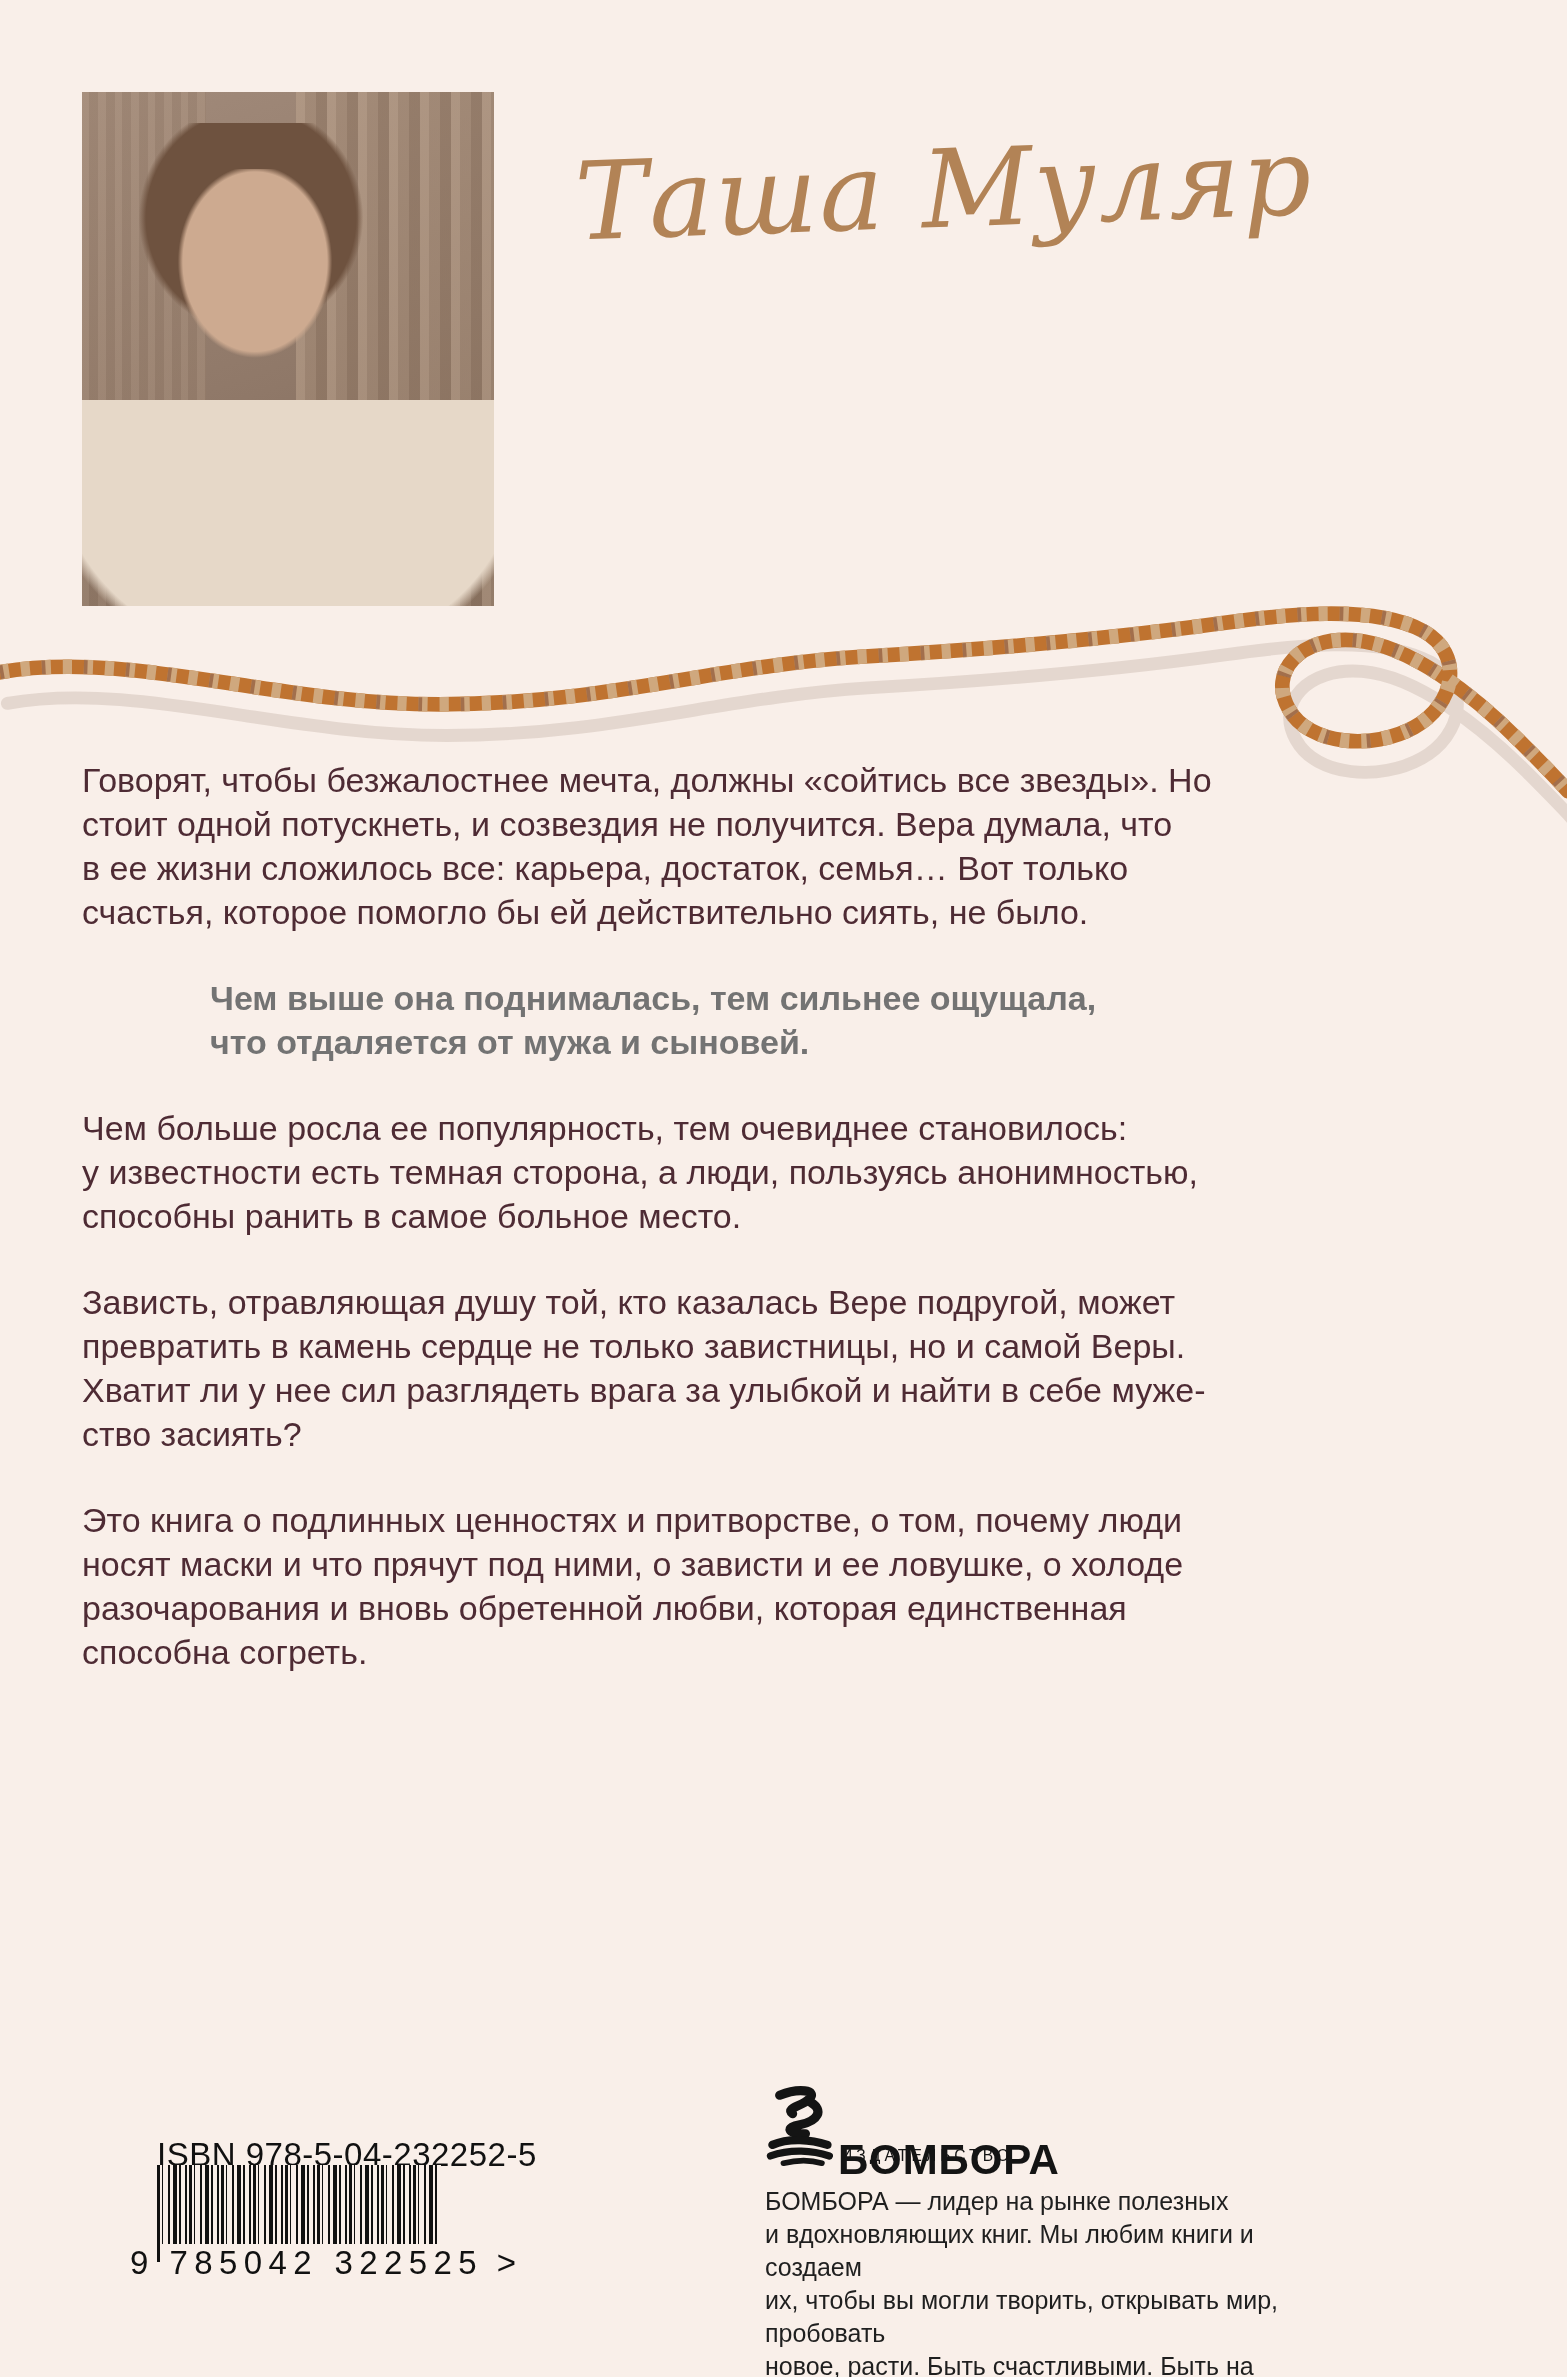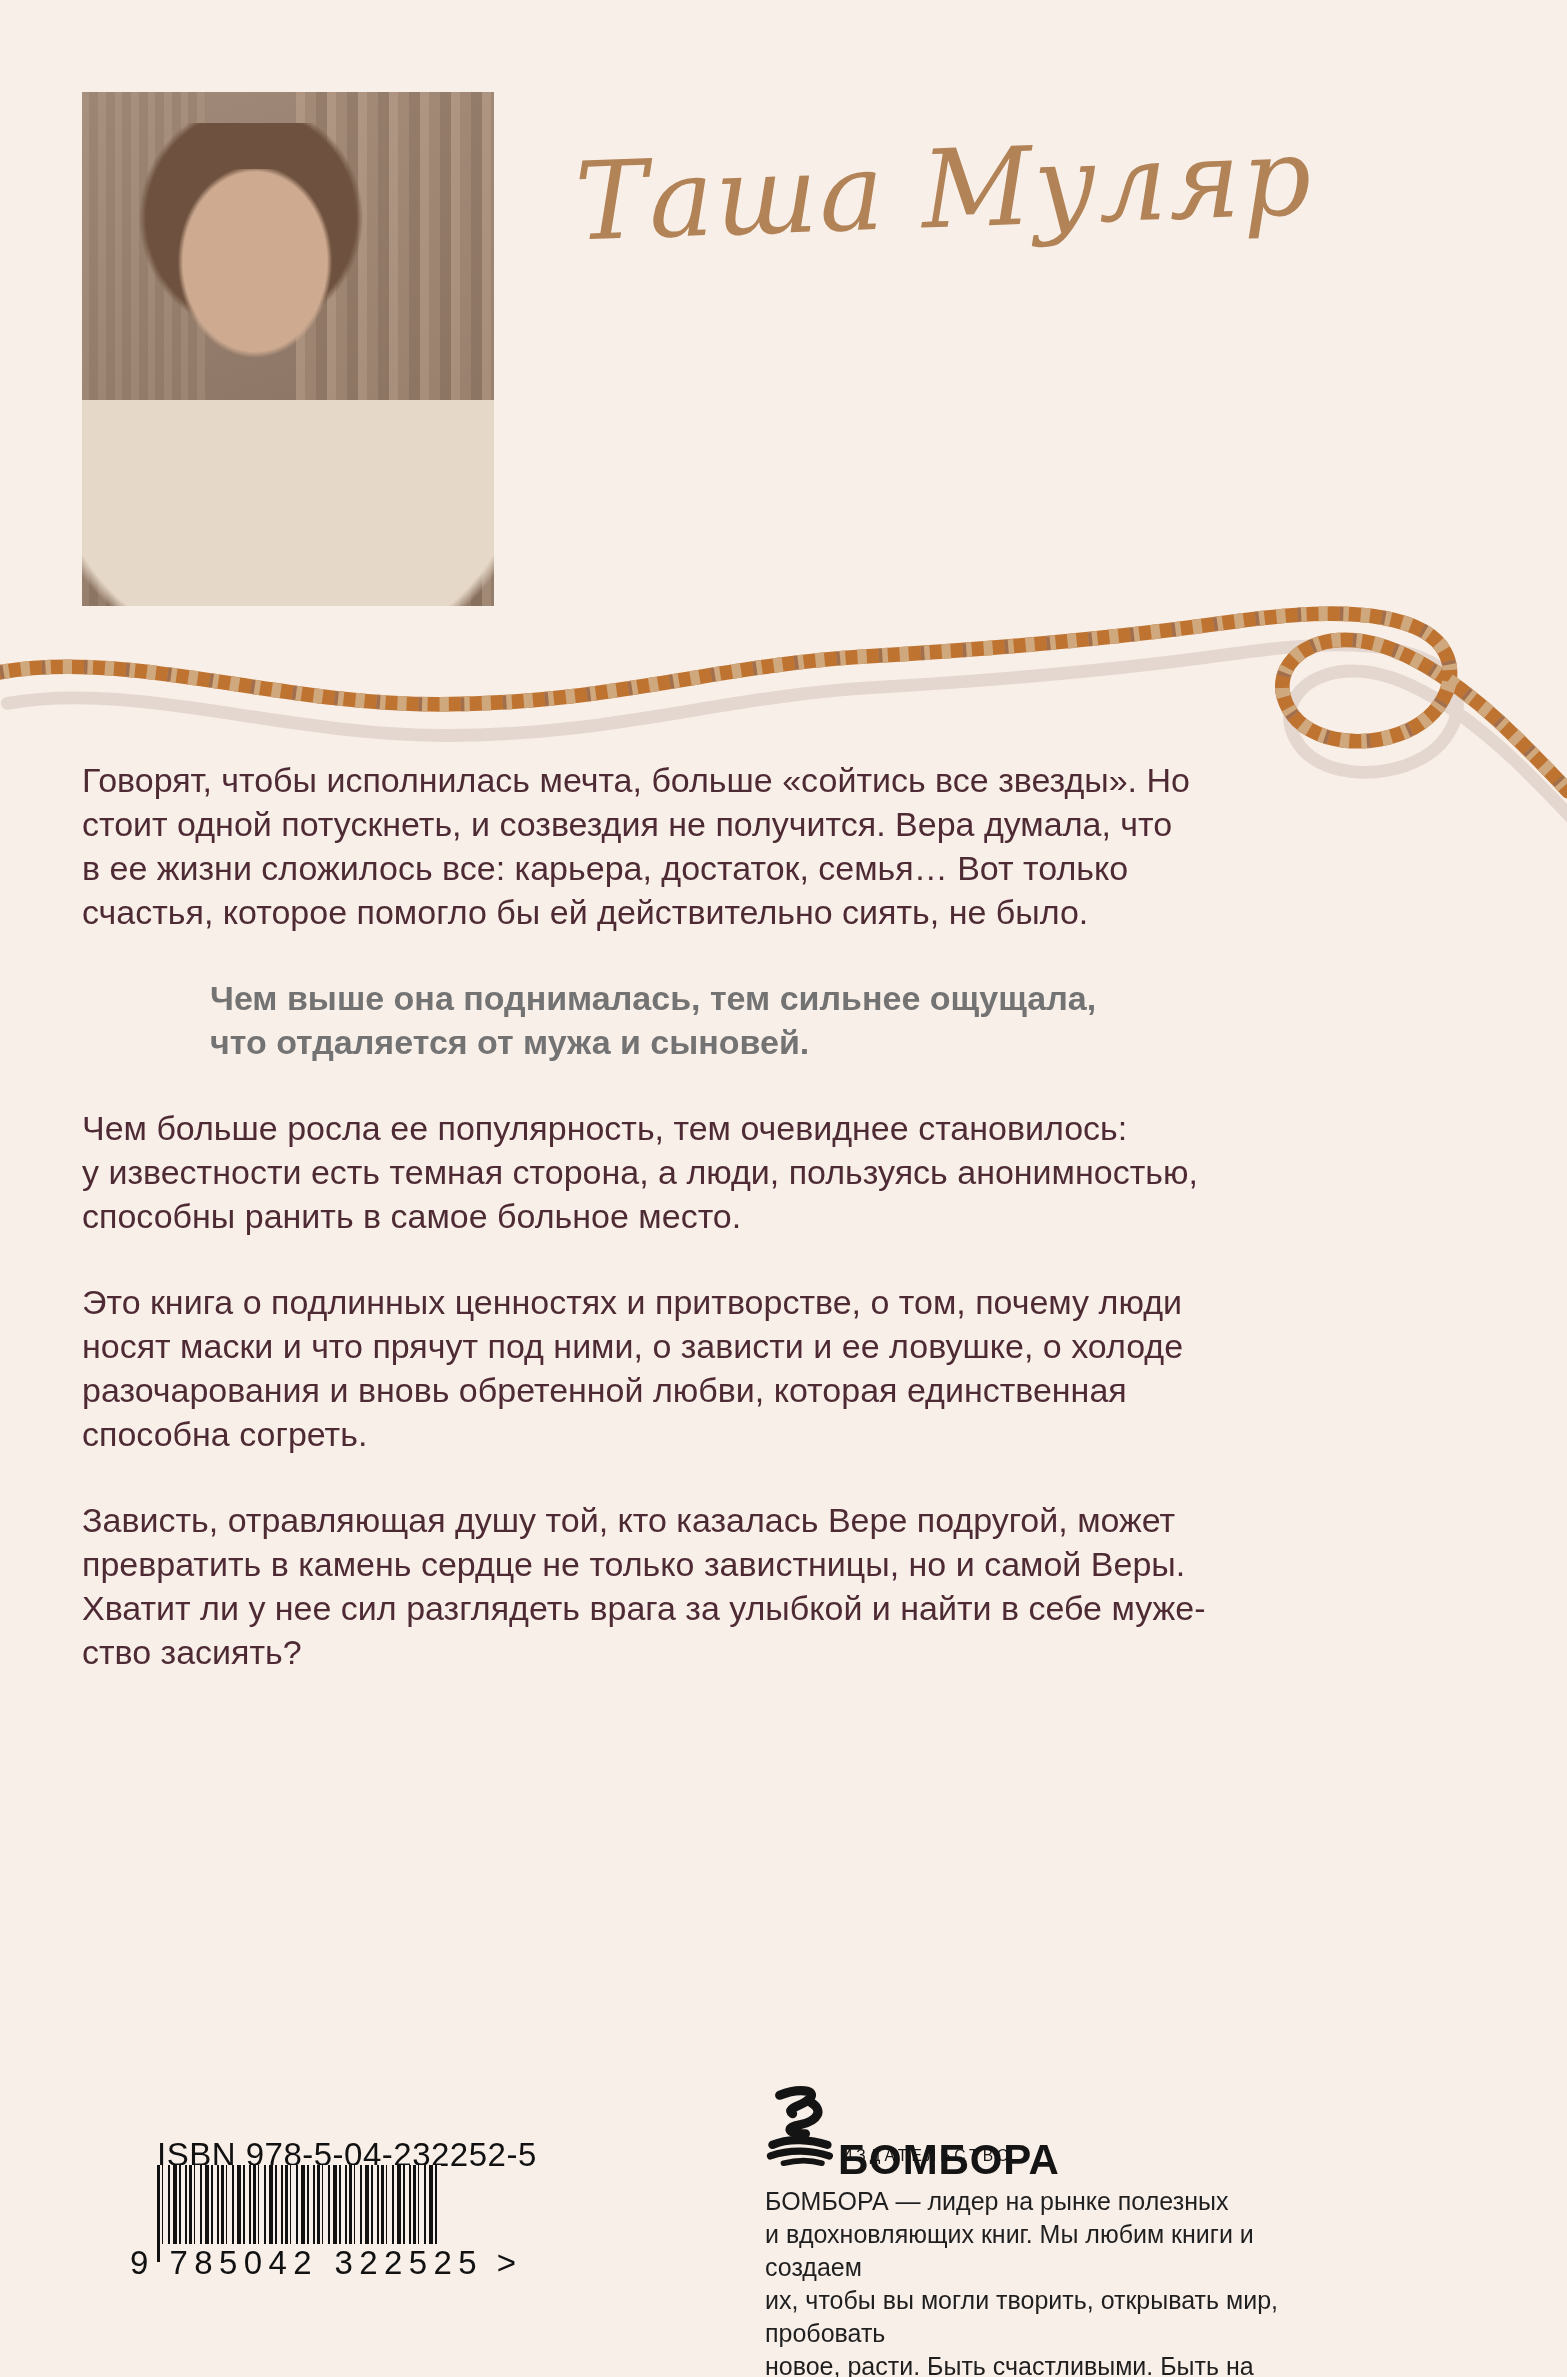--- a/index.html
+++ b/index.html
@@ -123,37 +123,37 @@
       <path d="M 0 115 C 140 90, 300 150, 480 150 C 660 150, 780 108, 940 98 C 1080 90, 1200 80, 1330 62 C 1400 52, 1500 40, 1555 70 C 1600 95, 1590 150, 1545 175 C 1500 200, 1430 195, 1408 155 C 1385 115, 1420 75, 1480 80 C 1540 85, 1610 140, 1660 190 C 1685 215, 1700 230, 1713 245" fill="none" stroke="#6b4a33" stroke-width="14" stroke-linecap="round"></path>
     </g>
     <g>
       <path d="M 0 115 C 140 90, 300 150, 480 150 C 660 150, 780 108, 940 98 C 1080 90, 1200 80, 1330 62 C 1400 52, 1500 40, 1555 70 C 1600 95, 1590 150, 1545 175 C 1500 200, 1430 195, 1408 155 C 1385 115, 1420 75, 1480 80 C 1540 85, 1610 140, 1660 190 C 1685 215, 1700 230, 1713 245" fill="none" stroke="#bf7330" stroke-width="16" stroke-linecap="round"></path>
       <path d="M 0 115 C 140 90, 300 150, 480 150 C 660 150, 780 108, 940 98 C 1080 90, 1200 80, 1330 62 C 1400 52, 1500 40, 1555 70 C 1600 95, 1590 150, 1545 175 C 1500 200, 1430 195, 1408 155 C 1385 115, 1420 75, 1480 80 C 1540 85, 1610 140, 1660 190 C 1685 215, 1700 230, 1713 245" fill="none" stroke="#cfa87e" stroke-width="16" stroke-dasharray="10 13" stroke-linecap="butt"></path>
       <path d="M 0 115 C 140 90, 300 150, 480 150 C 660 150, 780 108, 940 98 C 1080 90, 1200 80, 1330 62 C 1400 52, 1500 40, 1555 70 C 1600 95, 1590 150, 1545 175 C 1500 200, 1430 195, 1408 155 C 1385 115, 1420 75, 1480 80 C 1540 85, 1610 140, 1660 190 C 1685 215, 1700 230, 1713 245" fill="none" stroke="#7e3f22" stroke-width="15" stroke-dasharray="4 42" stroke-linecap="butt" opacity="0.55"></path>
     </g>
   </svg>
 
   <div class="annotation">
-    <div class="para">Говорят, чтобы исполнилась мечта, больше «сойтись все звезды». Но
+    <div class="para">Говорят, чтобы безжалостнее мечта, должны «сойтись все звезды». Но
 стоит одной потускнеть, и созвездия не получится. Вера думала, что
 в ее жизни сложилось все: карьера, достаток, семья… Вот только
 счастья, которое помогло бы ей действительно сиять, не было.</div>
     <div class="para accent">Чем выше она поднималась, тем сильнее ощущала,
 что отдаляется от мужа и сыновей.</div>
     <div class="para">Чем больше росла ее популярность, тем очевиднее становилось:
 у известности есть темная сторона, а люди, пользуясь анонимностью,
 способны ранить в самое больное место.</div>
+    <div class="para">Зависть, отравляющая душу той, кто казалась Вере подругой, может
+превратить в камень сердце не только завистницы, но и самой Веры.
+Хватит ли у нее сил разглядеть врага за улыбкой и найти в себе муже-
+ство засиять?</div>
     <div class="para">Это книга о подлинных ценностях и притворстве, о том, почему люди
 носят маски и что прячут под ними, о зависти и ее ловушке, о холоде
 разочарования и вновь обретенной любви, которая единственная
 способна согреть.</div>
-    <div class="para">Зависть, отравляющая душу той, кто казалась Вере подругой, может
-превратить в камень сердце не только завистницы, но и самой Веры.
-Хватит ли у нее сил разглядеть врага за улыбкой и найти в себе муже-
-ство засиять?</div>
   </div>
 
   <div class="isbn">ISBN 978-5-04-232252-5</div>
   <div class="barcode"></div>
   <div class="barcode-digits">
     <span class="lead">9</span>
     <span class="grp">785042</span>
     <span class="grp">322525</span>
     <span class="arrow">&gt;</span>
   </div>

